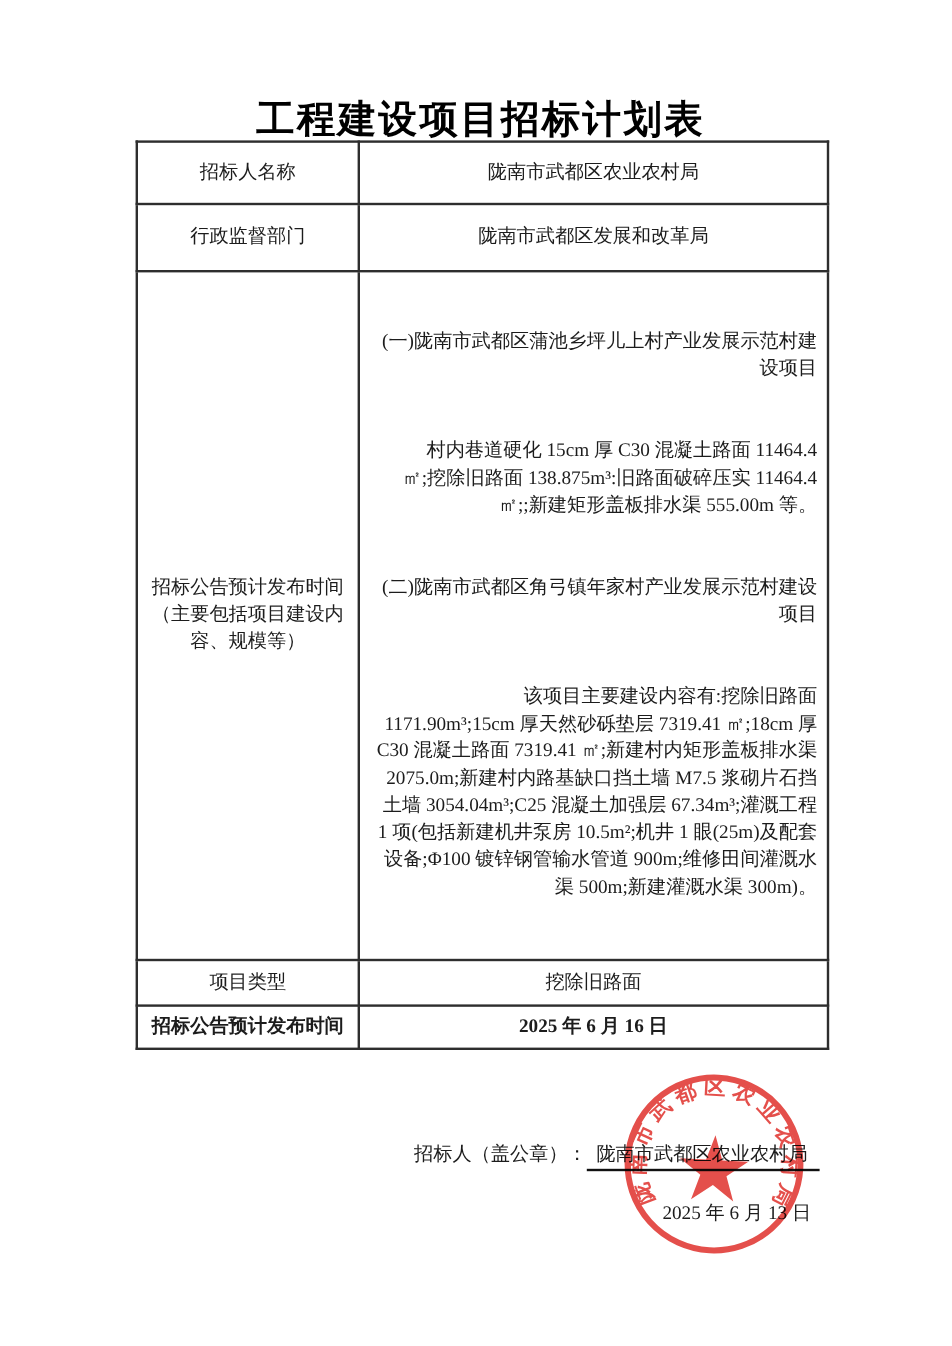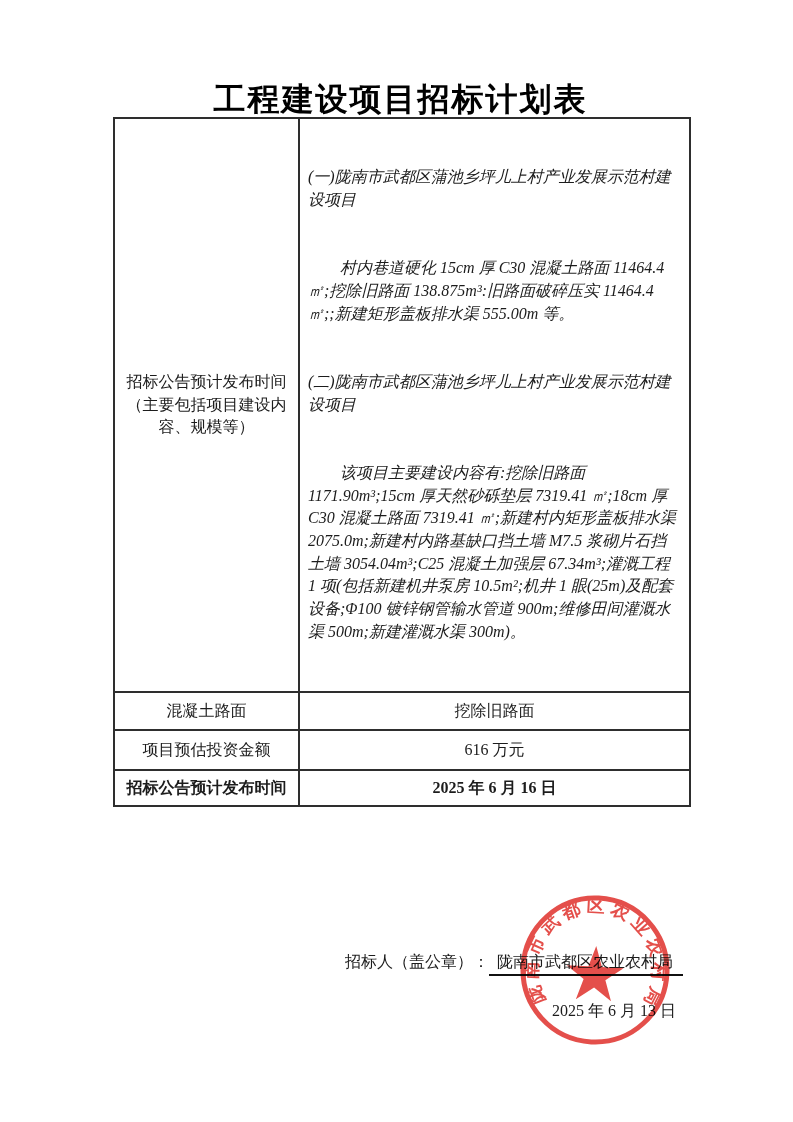--- a/index.html
+++ b/index.html
@@ -24,21 +24,21 @@
   }
   .doc-table col.c-label{width:185px;}
   .doc-table col.c-value{width:391px;}
   .doc-table td{
     border:2px solid #2e2e2e;
     padding:2px 8px;
     vertical-align:middle;
   }
   td.lbl{text-align:center;}
   td.val{text-align:center;}
-  td.val-left{text-align:left;white-space:pre-wrap;font-style:italic;}
+  td.val-left{text-align:right;white-space:pre-wrap;}
   tr.r1 td{height:46px;} tr.r2 td{height:52px;} tr.r3 td{height:50px;}
   tr.r4 td{height:62px;} tr.r5 td{height:316px;} tr.r6 td{height:32px;}
   tr.r7 td{height:34px;} tr.r8 td{height:34px;} tr.r9 td{height:30px;}
   tr.r10 td{height:30px;font-weight:bold;}
   .sig{
     position:absolute;left:345px;top:952px;
     font-size:16px;white-space:nowrap;
   }
   .signer-name{
     display:inline-block;
@@ -66,36 +66,40 @@
 <div class="page">
 
   <h1 class="title">工程建设项目招标计划表</h1>
 
   <table class="doc-table">
     <colgroup>
         <col class="c-label">
         <col class="c-value">
       </colgroup>
     <tbody>
+      <tr class="r1">
+        <td class="lbl">招标人名称</td>
+        <td class="val">陇南市武都区农业农村局</td>
+      </tr>
+      <tr class="r3">
+        <td class="lbl">行政监督部门</td>
+        <td class="val">陇南市武都区发展和改革局</td>
+      </tr>
       <tr class="r5">
         <td class="lbl">招标公告预计发布时间（主要包括项目建设内容、规模等）</td>
         <td class="val-left">
           <div>(一)陇南市武都区蒲池乡坪儿上村产业发展示范村建设项目</div>
           <div>　　村内巷道硬化 15cm 厚 C30 混凝土路面 11464.4 ㎡;挖除旧路面 138.875m³:旧路面破碎压实 11464.4 ㎡;;新建矩形盖板排水渠 555.00m 等。</div>
-          <div>(二)陇南市武都区蒲池乡坪儿上村产业发展示范村建设项目</div>
+          <div>(二)陇南市武都区角弓镇年家村产业发展示范村建设项目</div>
           <div>　　该项目主要建设内容有:挖除旧路面 1171.90m³;15cm 厚天然砂砾垫层 7319.41 ㎡;18cm 厚 C30 混凝土路面 7319.41 ㎡;新建村内矩形盖板排水渠 2075.0m;新建村内路基缺口挡土墙 M7.5 浆砌片石挡土墙 3054.04m³;C25 混凝土加强层 67.34m³;灌溉工程 1 项(包括新建机井泵房 10.5m²;机井 1 眼(25m)及配套设备;Φ100 镀锌钢管输水管道 900m;维修田间灌溉水渠 500m;新建灌溉水渠 300m)。</div>
         </td>
       </tr>
       <tr class="r6">
-        <td class="lbl">混凝土路面</td>
+        <td class="lbl">项目类型</td>
         <td class="val">挖除旧路面</td>
-      </tr>
-      <tr class="r7">
-        <td class="lbl">项目预估投资金额</td>
-        <td class="val">616 万元</td>
       </tr>
       <tr class="r10">
         <td class="lbl">招标公告预计发布时间</td>
         <td class="val">2025 年 6 月 16 日</td>
       </tr>
 
     </tbody>
   </table>
 
   <div class="sig"><span>招标人（盖公章）：</span><span class="signer-name">陇南市武都区农业农村局</span></div>

